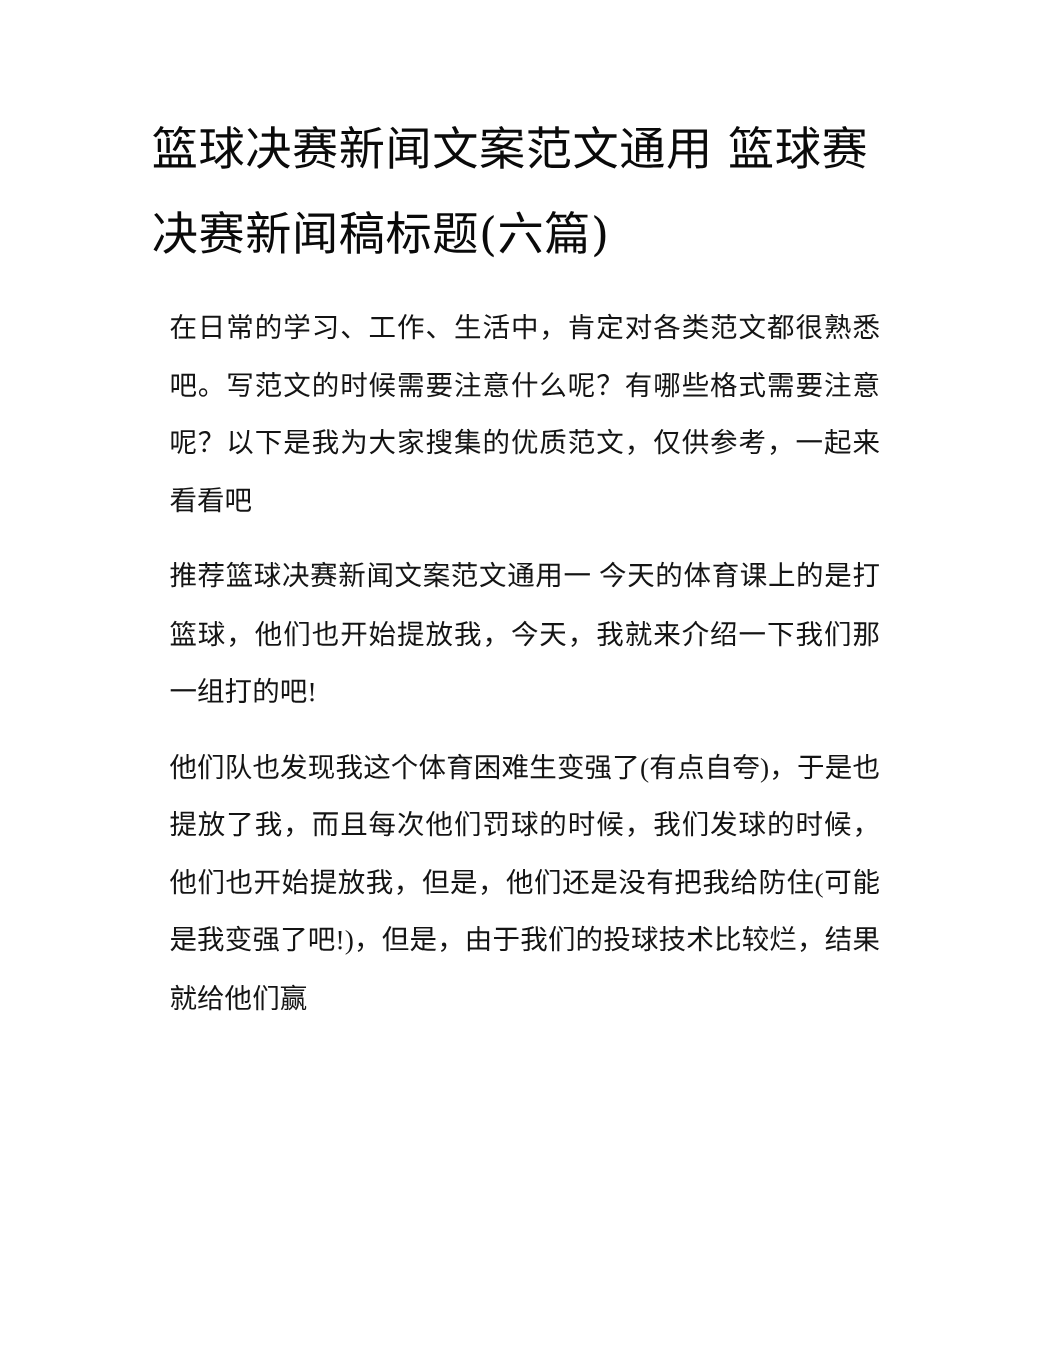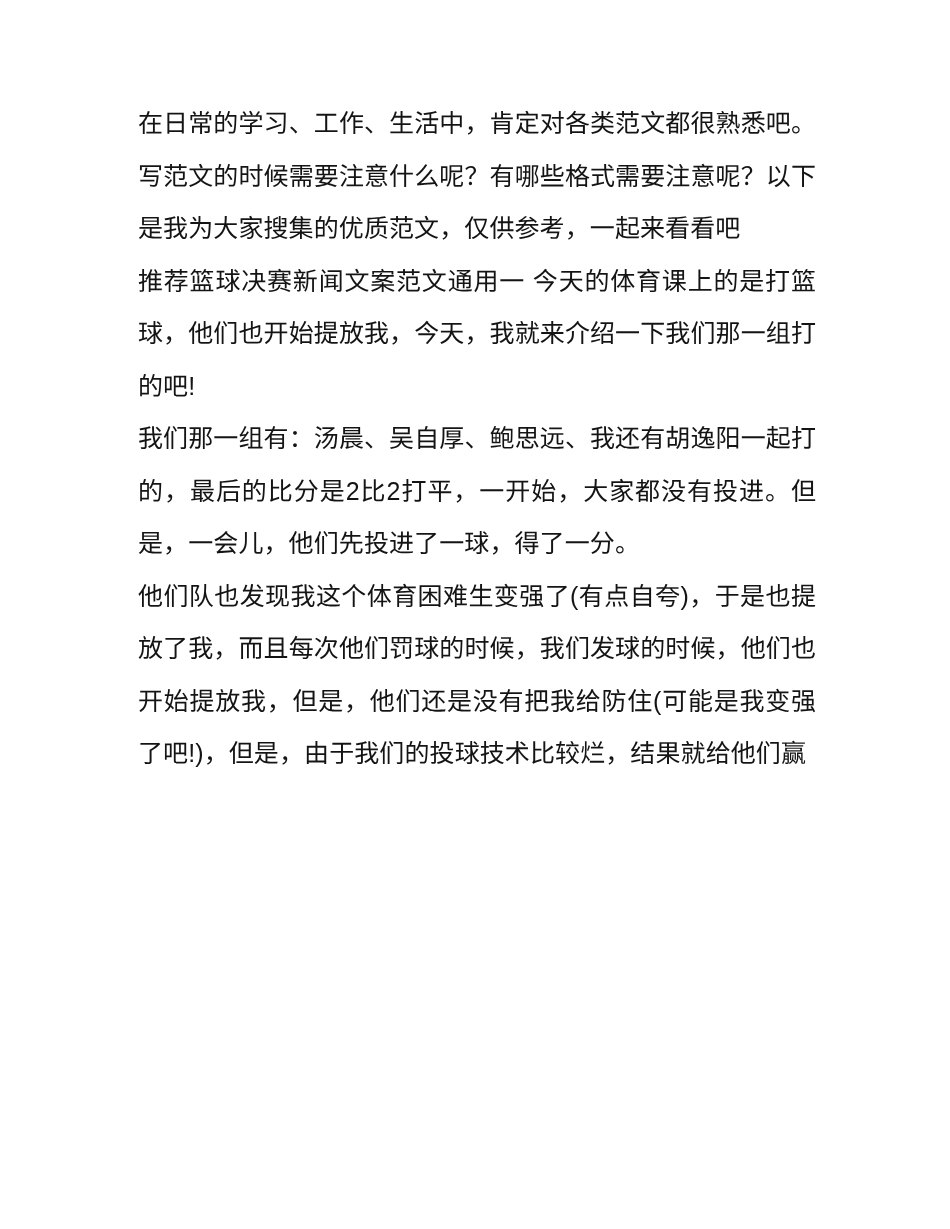--- a/index.html
+++ b/index.html
@@ -42,49 +42,49 @@
     margin: 0 0 22px 0;
     text-align: left;
     word-break: break-all;
   }
 
   .doc-body {
     margin: 0;
   }
 
   .para {
-    font-family: Liberation Sans, sans-serif;
+    font-family: Liberation Serif, serif;
     font-size: 25px;
     line-height: 52.5px;
     font-weight: 400;
     color: #141414;
-    margin: 0;
+    margin: 16px;
     text-align: justify;
     text-justify: inter-character;
     word-break: break-all;
     letter-spacing: 0.1px;
   }
 
   
   .para + .para {
     margin-top: 0;
   }
 </style>
 </head>
 <body>
 
 <div class="page">
   <div class="content">
 
+    <h1 class="doc-title">篮球决赛新闻文案范文通用 篮球赛决赛新闻稿标题(六篇)</h1>
 
     <div class="doc-body">
       <p class="para">在日常的学习、工作、生活中，肯定对各类范文都很熟悉吧。写范文的时候需要注意什么呢？有哪些格式需要注意呢？以下是我为大家搜集的优质范文，仅供参考，一起来看看吧</p>
 
       <p class="para">推荐篮球决赛新闻文案范文通用一 今天的体育课上的是打篮球，他们也开始提放我，今天，我就来介绍一下我们那一组打的吧!</p>
 
-      <p class="para">我们那一组有：汤晨、吴自厚、鲍思远、我还有胡逸阳一起打的，最后的比分是2比2打平，一开始，大家都没有投进。但是，一会儿，他们先投进了一球，得了一分。</p>
 
 
       <p class="para">他们队也发现我这个体育困难生变强了(有点自夸)，于是也提放了我，而且每次他们罚球的时候，我们发球的时候，他们也开始提放我，但是，他们还是没有把我给防住(可能是我变强了吧!)，但是，由于我们的投球技术比较烂，结果就给他们赢</p>
     </div>
 
   </div>
 </div>
 
 </body></html>

